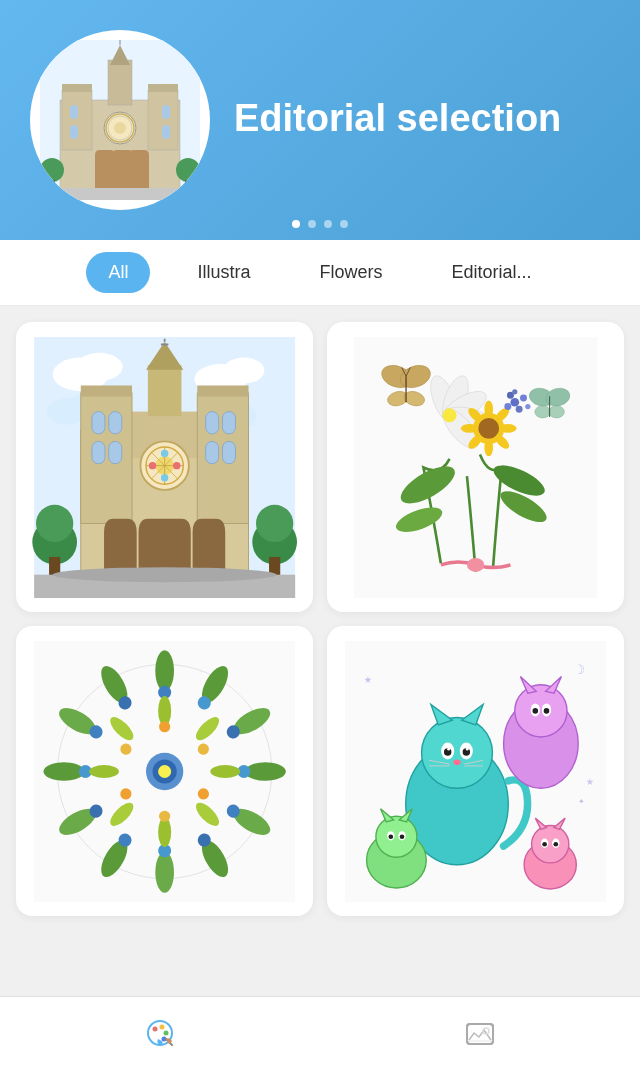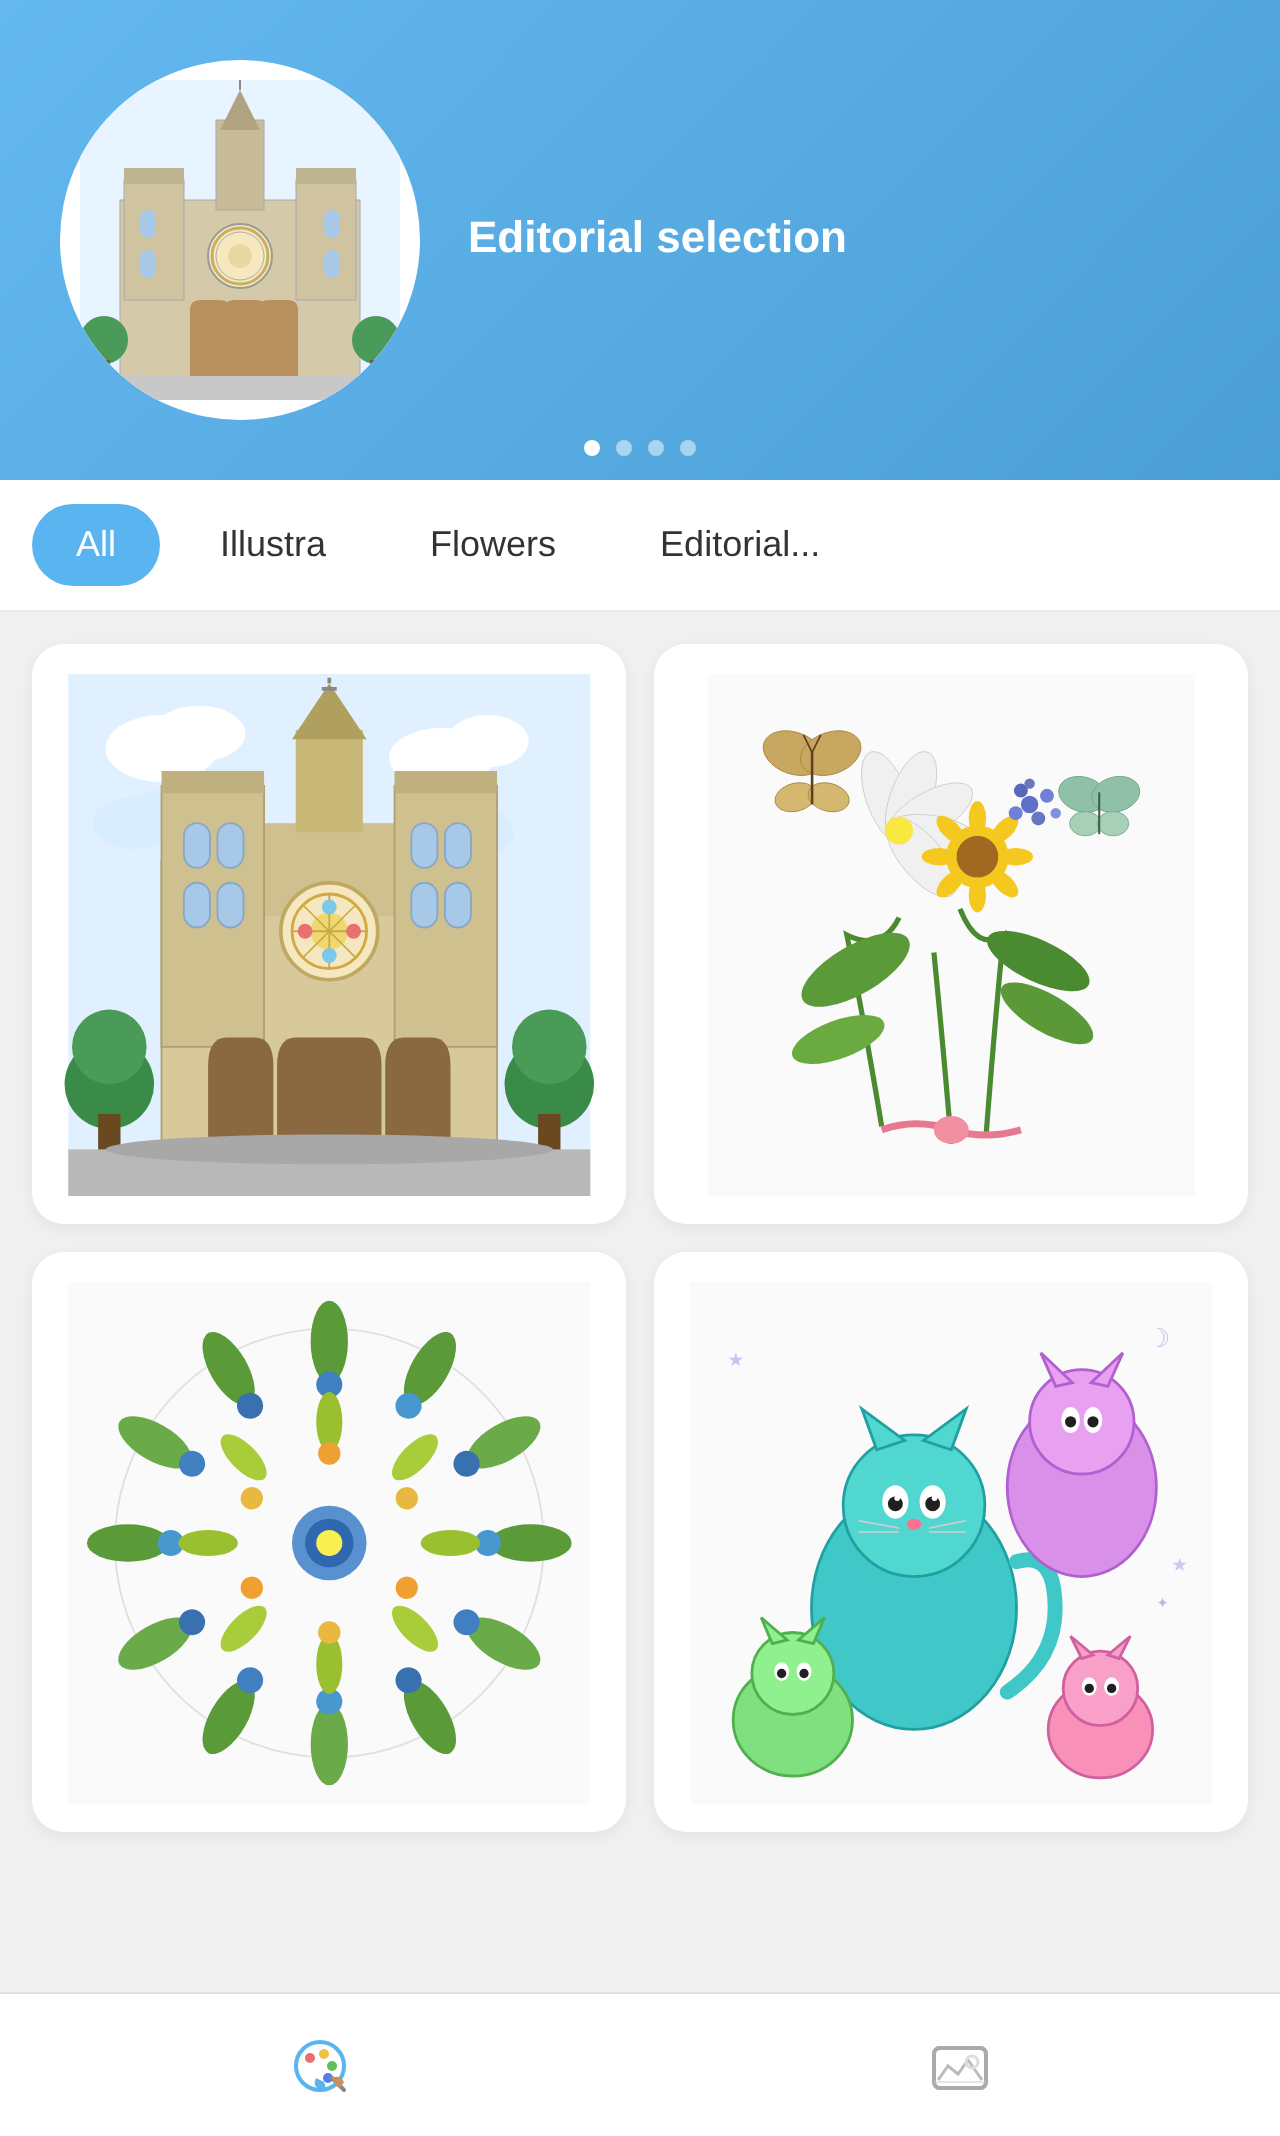--- a/index.html
+++ b/index.html
@@ -34,21 +34,21 @@
     }
     .banner-image-circle svg {
       width: 160px;
       height: 160px;
     }
     .banner-text {
       margin-left: 24px;
       flex: 1;
     }
     .banner-title {
-      font-size: 22px;
+      font-size: 38px;
       font-weight: 700;
       color: #fff;
       line-height: 1.2;
       margin-bottom: 2px;
     }
     .banner-subtitle {
       font-size: 17px;
       color: rgba(255,255,255,0.9);
       margin-bottom: 20px;
     }
@@ -82,23 +82,24 @@
     }
 
     
     .category-bar {
       width: 100%;
       height: 66px;
       background: #fff;
       display: flex;
       align-items: center;
       padding: 0 16px;
-      gap: 8px;
+      gap: 25px;
       border-bottom: 1px solid #e8e8e8;
       overflow: hidden;
+      justify-content: center;
     }
     .cat-tab {
       padding: 10px 22px;
       border-radius: 22px;
       font-size: 18px;
       font-weight: 500;
       cursor: pointer;
       white-space: nowrap;
     }
     .cat-tab.active {

